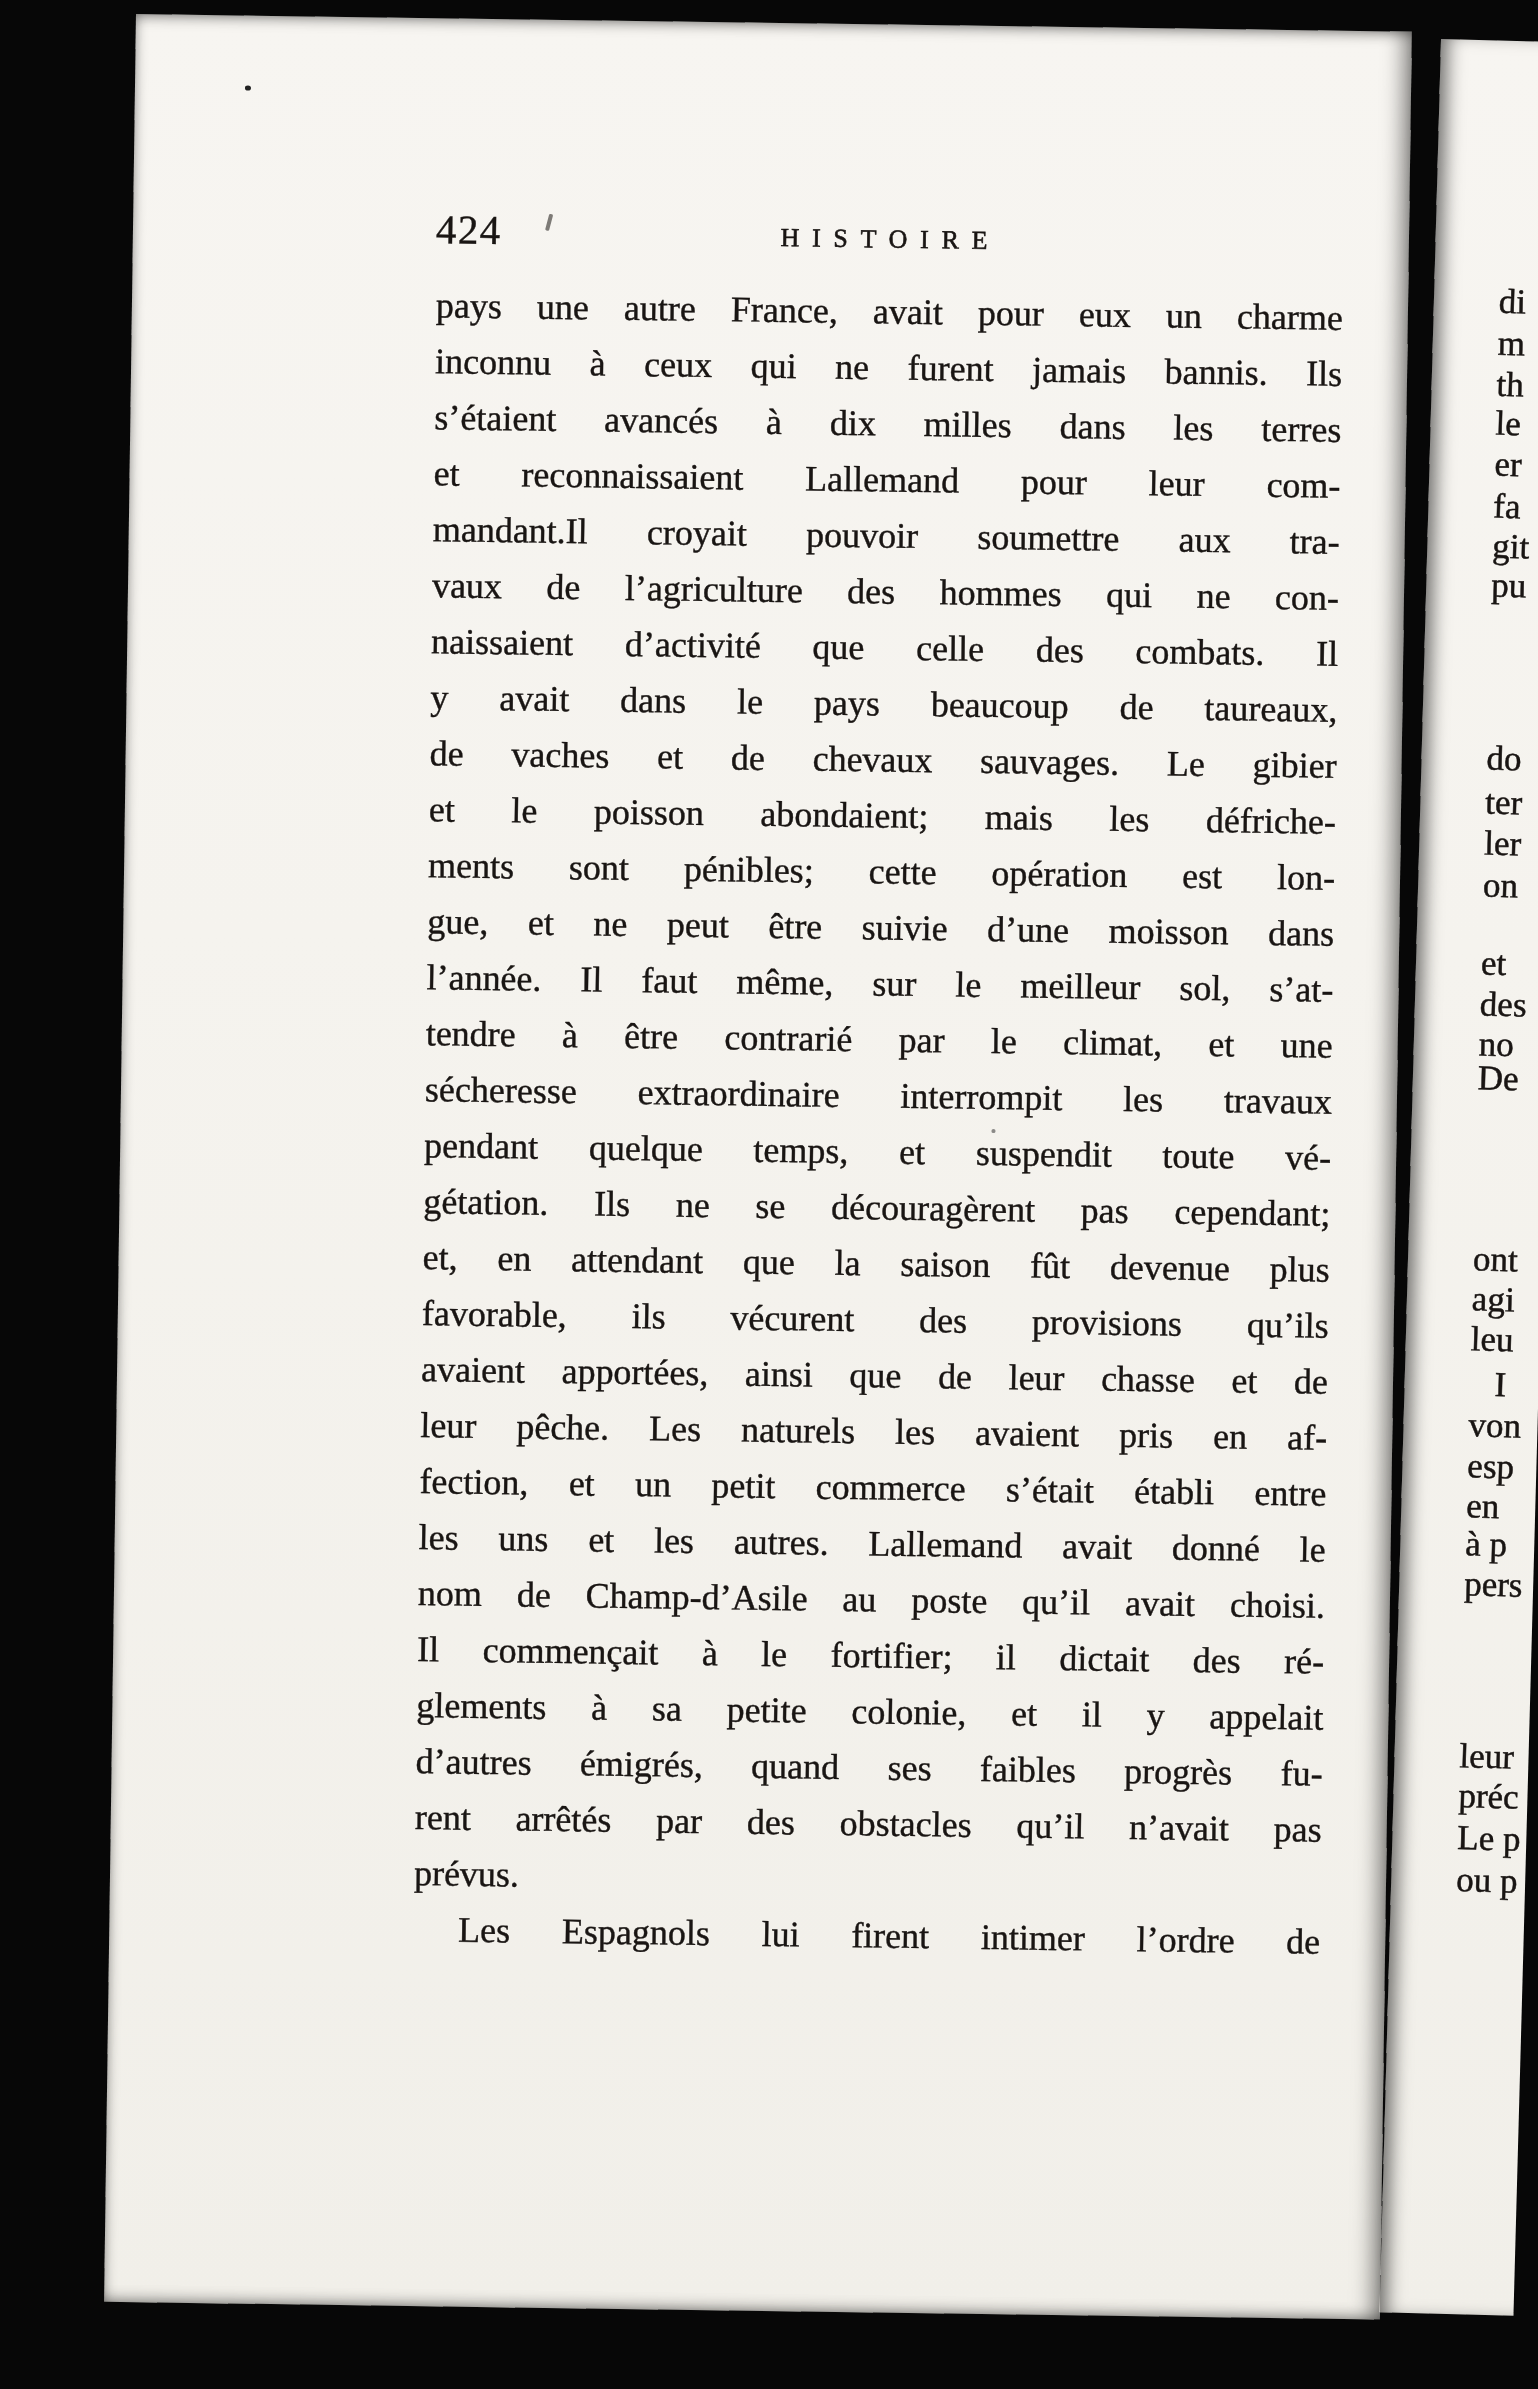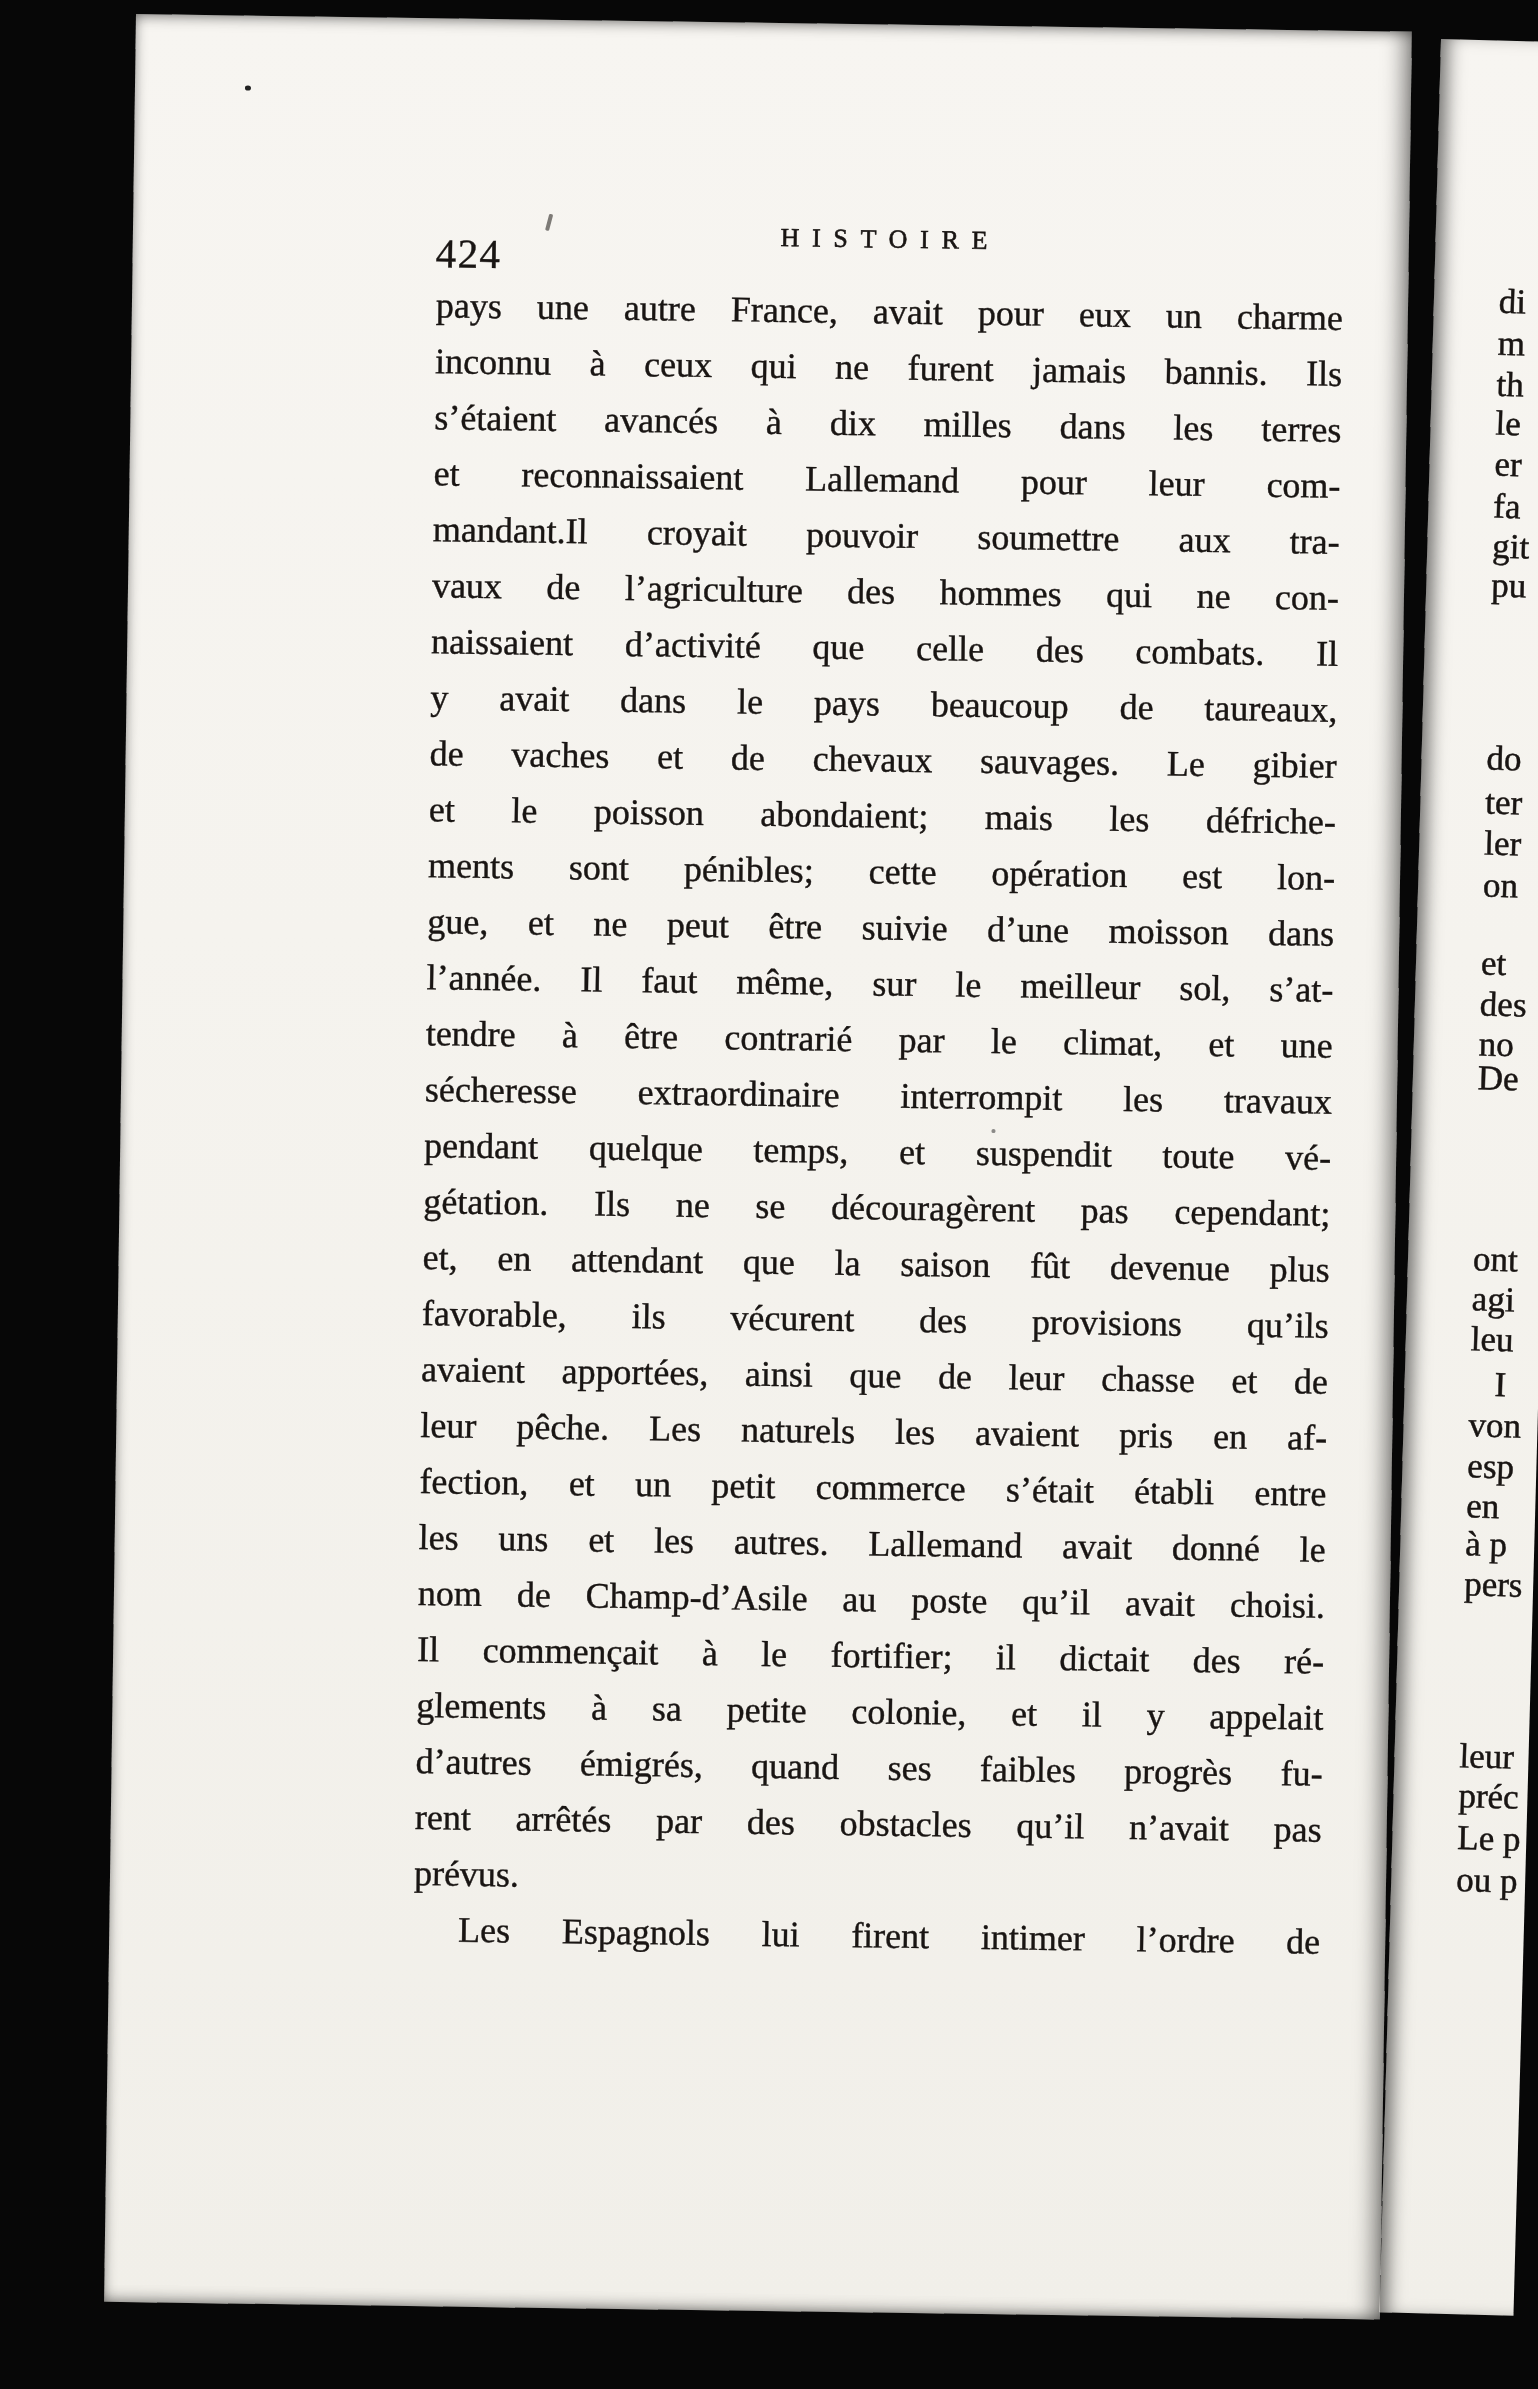--- a/index.html
+++ b/index.html
@@ -38,21 +38,20 @@
   }
   .header-row{
     position:absolute;
     left:303px;top:178px;
     width:909px;height:77px;
   }
   .page-number{
     position:absolute;left:0;top:12.7px;
     font-size:41px;line-height:1;
     letter-spacing:1.4px;
-    margin-top:24px;
     -webkit-text-stroke:0.4px var(--ink);
   }
   .header-tick{
     position:absolute;left:111px;top:15.5px;
     width:3.5px;height:17px;
     background:rgba(25,21,19,0.55);
     transform:rotate(14deg);
     border-radius:1.4px;
   }
   .running-title{

